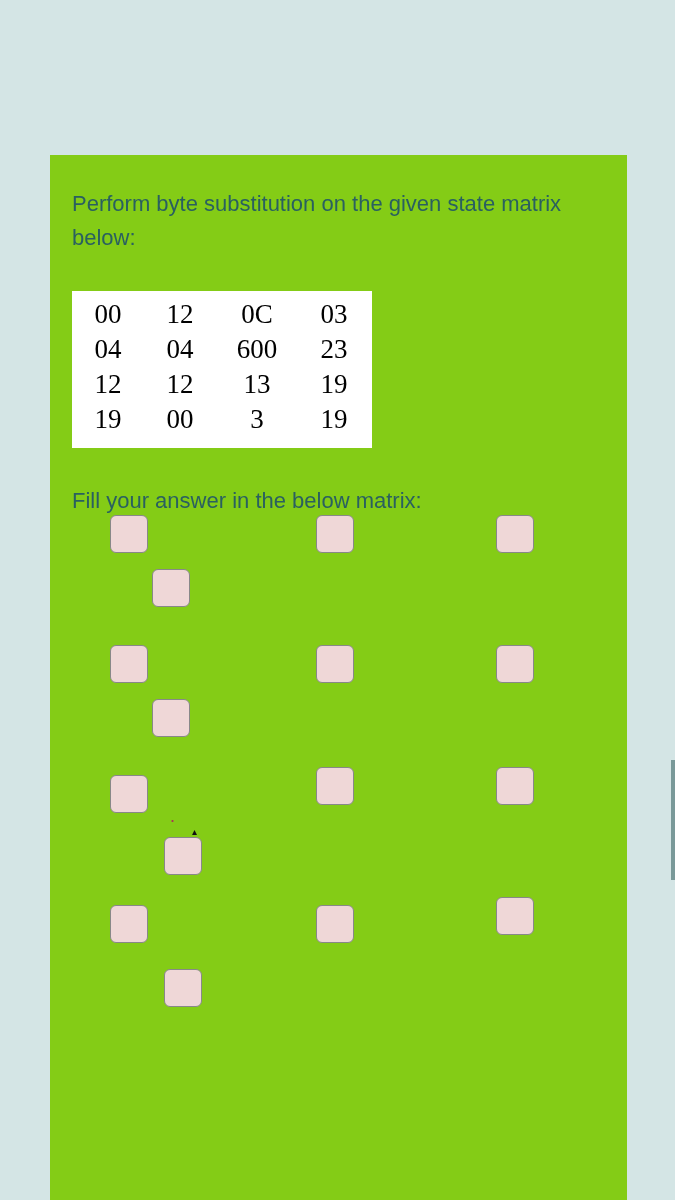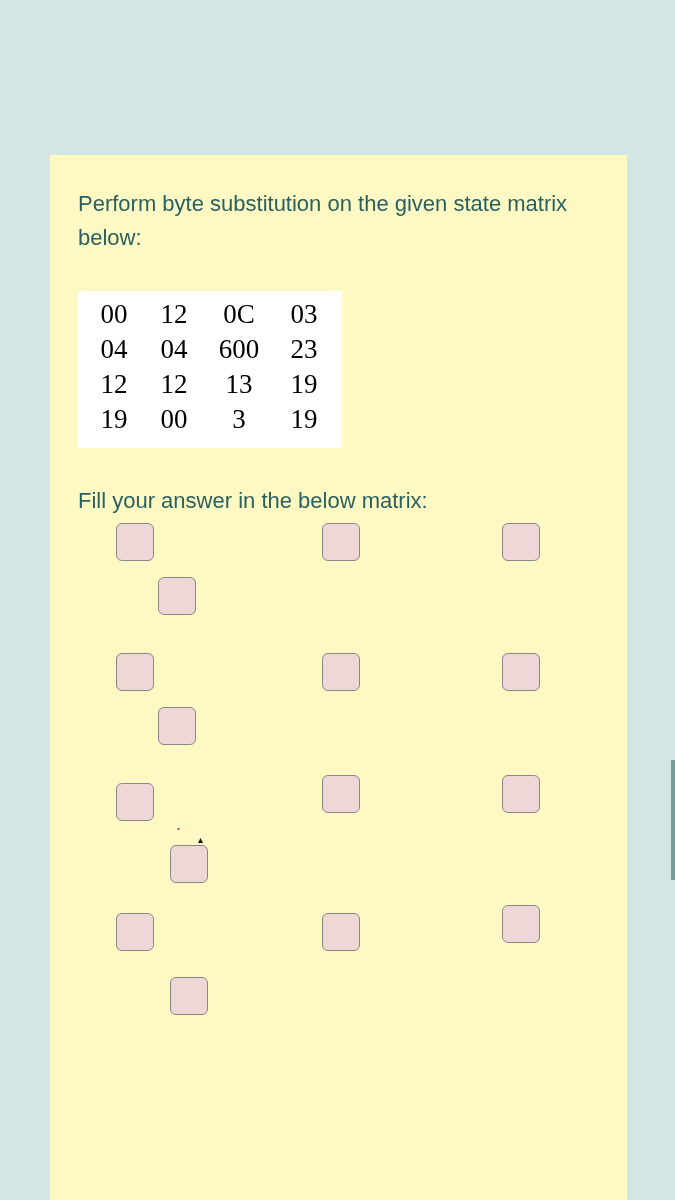--- a/index.html
+++ b/index.html
@@ -14,55 +14,55 @@
       font-family: Arial, Helvetica, sans-serif;
       position: relative;
       overflow: hidden;
     }
     .card {
       position: absolute;
       left: 50px;
       top: 155px;
       right: 48px;
       bottom: 0;
-      background: #fef9c3;
-      padding: 32px 28px;
+      background: #84cc16;
+      padding: 32px 22px;
     }
     .question-text {
       font-size: 22px;
       color: #2a6060;
       line-height: 1.55;
       margin-bottom: 36px;
       font-weight: 400;
     }
     .state-matrix-wrap {
       margin-bottom: 40px;
     }
     .state-matrix {
       background: #fff;
       display: inline-block;
       padding: 6px 10px 10px 8px;
     }
     .sm-row {
       display: flex;
-      gap: 4px;
+      gap: 16px;
     }
     .sm-cell {
       width: 66px;
       text-align: center;
       font-size: 27px;
       font-family: "Times New Roman", Times, serif;
       color: #000;
       line-height: 1.3;
     }
     .sm-cell.narrow { width: 56px; }
     .fill-label {
       font-size: 22px;
       color: #2a6060;
-      margin-bottom: 20px;
+      margin-bottom: 12px;
     }
     .answer-area {
       position: relative;
       width: 100%;
       height: 560px;
     }
     .ans-box {
       position: absolute;
       width: 38px;
       height: 38px;

